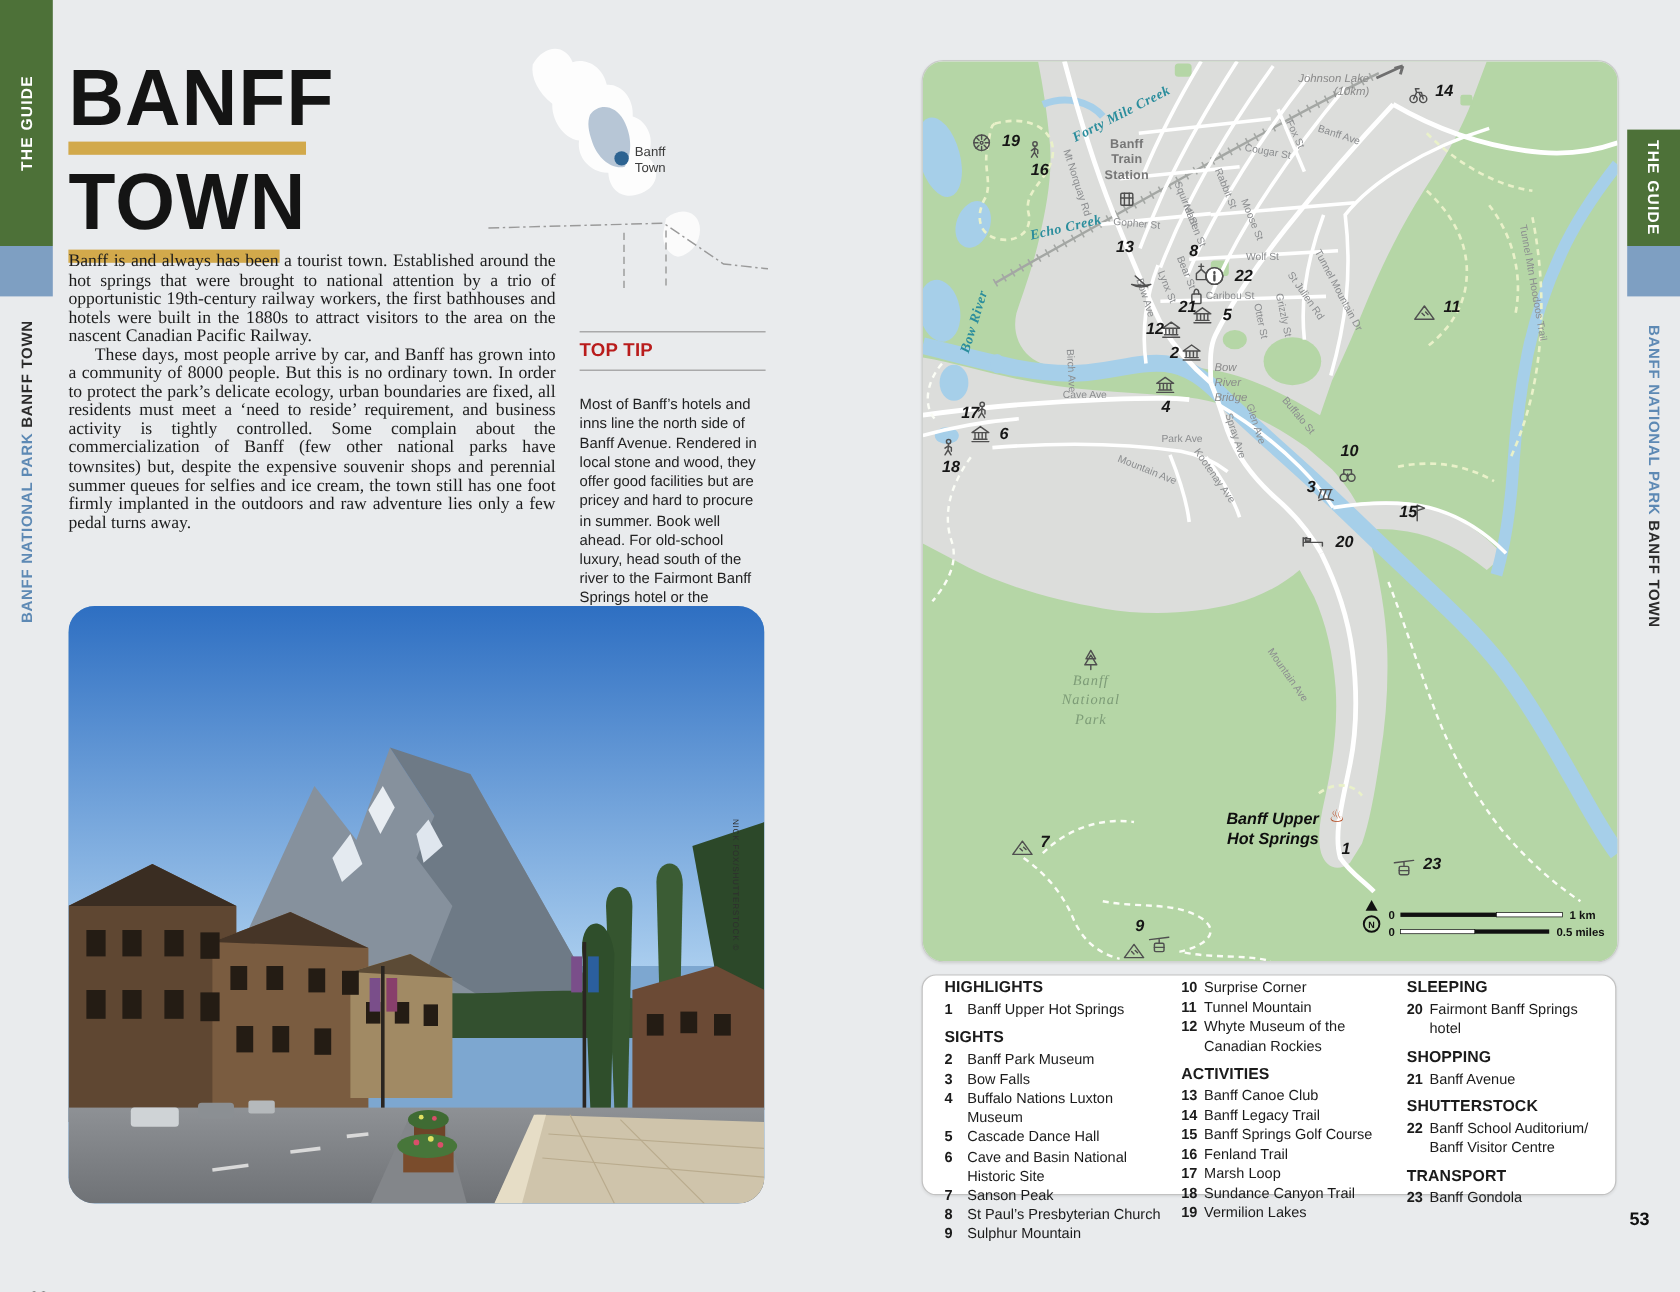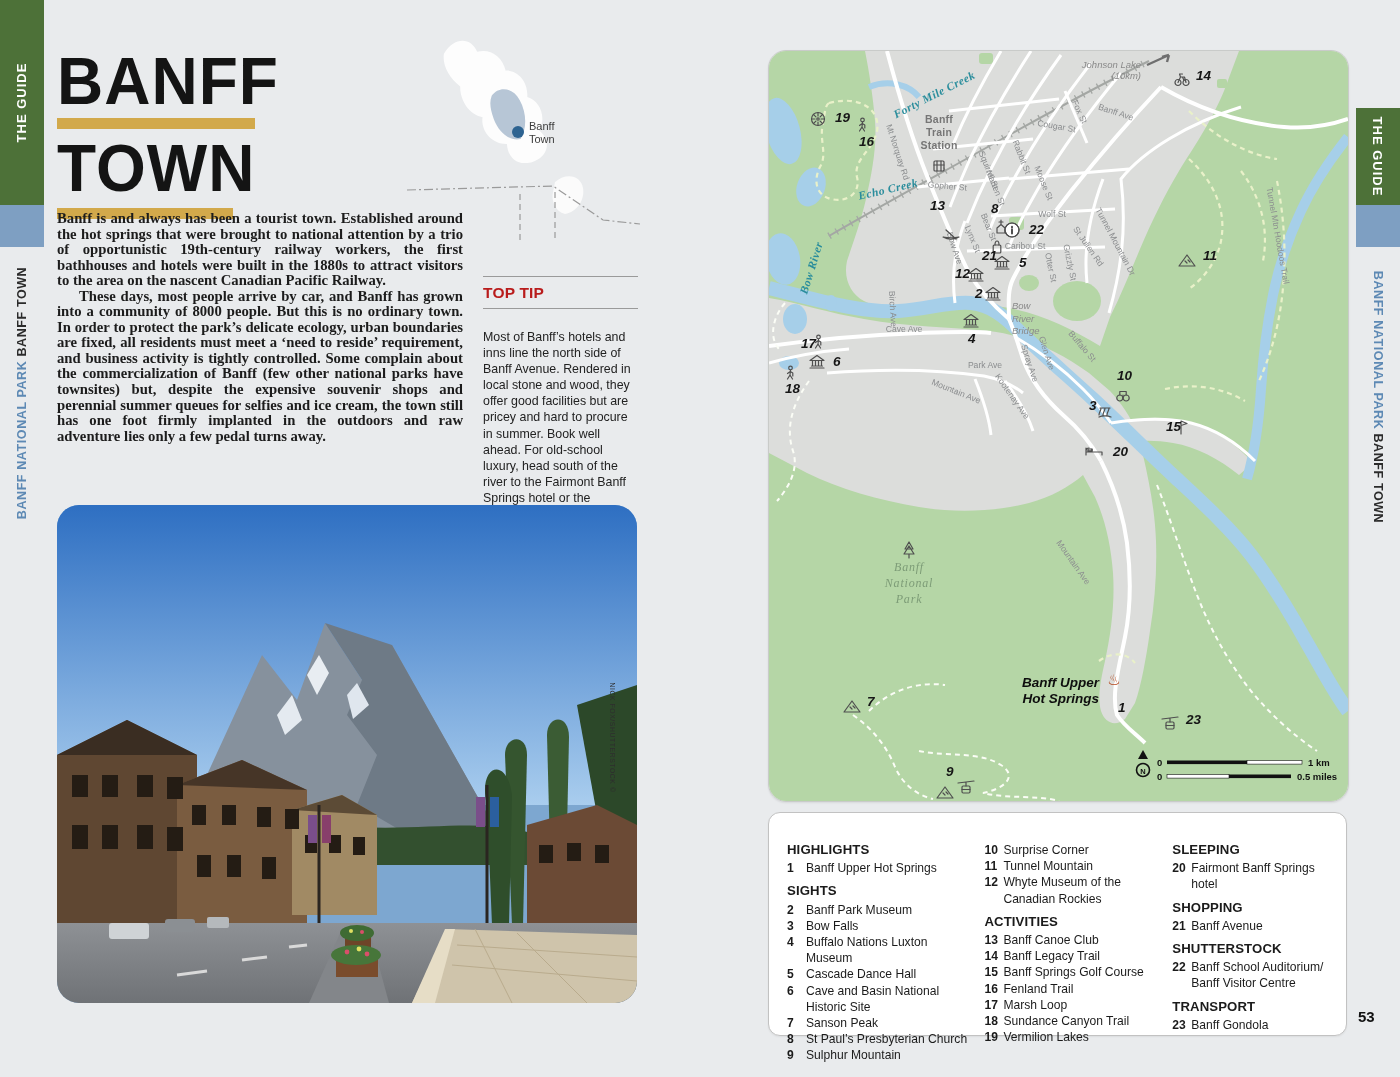--- a/index.html
+++ b/index.html
@@ -24,21 +24,21 @@
   
   .title{position:absolute;left:57px;top:50px;}
   .title .ln{font-weight:700;font-size:64px;line-height:.96;letter-spacing:1px;color:#141414;
              transform:scaleY(1.04);transform-origin:left top;}
   .gold{height:11px;background:#d2a94b;margin:7px 0 8px 0;}
   .g1{width:198px;} .g2{width:176px;margin-top:9px;}
 
   .intro{position:absolute;left:57px;top:211px;width:406px;
          font-family:"Liberation Serif",serif;font-size:14.7px;line-height:15.55px;
          text-align:justify;color:#1c1c1c;}
-  .intro p{margin:0;font-weight:bold;}
+  .intro p{margin:0;}
   .intro p.ind{text-indent:1.5em;}
 
   .toptip{position:absolute;left:483px;top:276px;width:155px;}
   .toptip .rule{height:1px;background:#9a9a9a;}
   .toptip h3{margin:7px 0 6px 0;font-size:15.5px;letter-spacing:.2px;color:#b91c1c;}
   .toptip .body{margin-top:20px;font-size:12.4px;line-height:16.1px;color:#222;}
 
   .photo{position:absolute;left:57px;top:505px;width:580px;height:498px;border-radius:22px;
          overflow:hidden;background:#7da7d0;}
   .credit{position:absolute;right:-30px;top:46%;transform:rotate(90deg);transform-origin:center;
@@ -46,23 +46,23 @@
   .caption{position:absolute;left:57px;top:1011px;width:580px;text-align:right;
            font-weight:700;font-size:14.5px;color:#111;}
   .pageno{position:absolute;font-weight:700;font-size:15px;color:#111;}
   .pageno.l{left:24px;top:1074px;text-align:right;} .pageno.r{left:1358px;top:1008px;}
 
   .locator{position:absolute;left:405px;top:22px;width:235px;height:225px;}
 
   
   .mapbox{position:absolute;left:768px;top:50px;width:579px;height:750px;border-radius:18px;
           overflow:hidden;border:1px solid #c9cbc9;box-shadow:0 1px 2px rgba(0,0,0,.08);}
-  .legend{position:absolute;left:768px;top:812px;width:579px;height:224px;background:#fff;
+  .legend{position:absolute;left:768px;top:812px;width:579px;height:184px;background:#fff;
           border:1.5px solid #c2c2c2;border-radius:12px;box-sizing:border-box;
-          padding:29px 16px 10px 18px;box-shadow:0 1px 2px rgba(0,0,0,.06);}
+          padding:2px 16px 10px 18px;box-shadow:0 1px 2px rgba(0,0,0,.06);}
   .legend-cols{display:flex;gap:10px;}
   .lg-col{font-size:12.1px;line-height:16.2px;color:#1b1b1b;}
   .lg-col.c1{width:196px;} .lg-col.c2{width:186px;} .lg-col.c3{width:165px;}
   .lg-head{font-weight:700;font-size:13.2px;margin:7px 0 2px 0;letter-spacing:.1px;}
   .lg-head.first{margin-top:0;}
   .lg-item{display:flex;}
   .lg-num{width:19px;font-weight:700;flex:none;}
   .lg-label{flex:1;}
 
   

